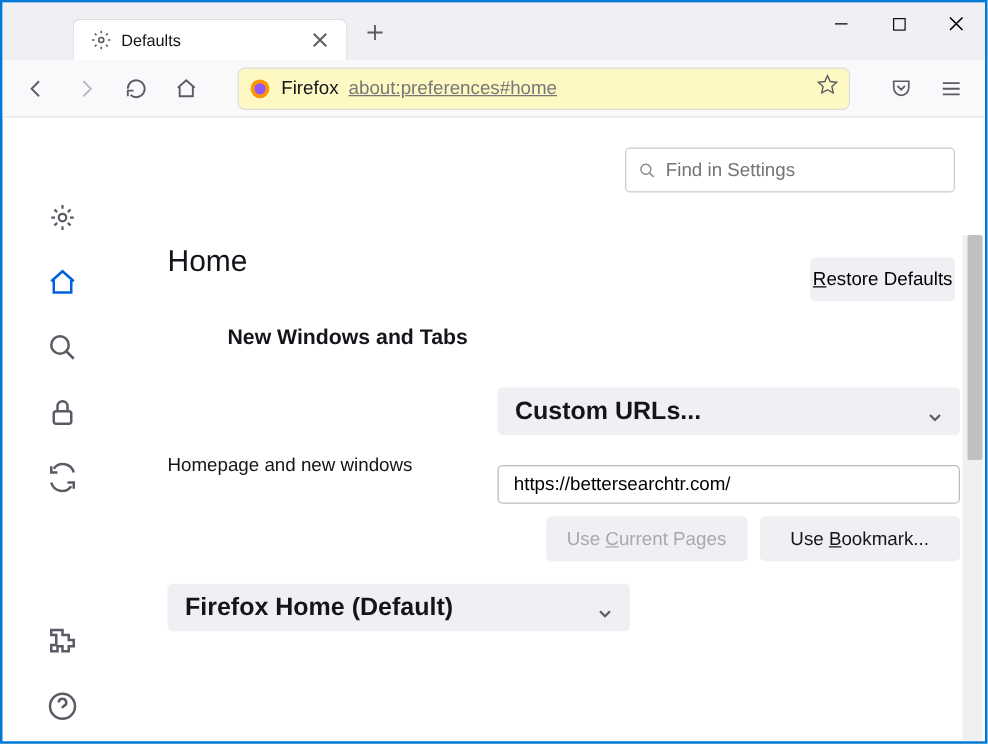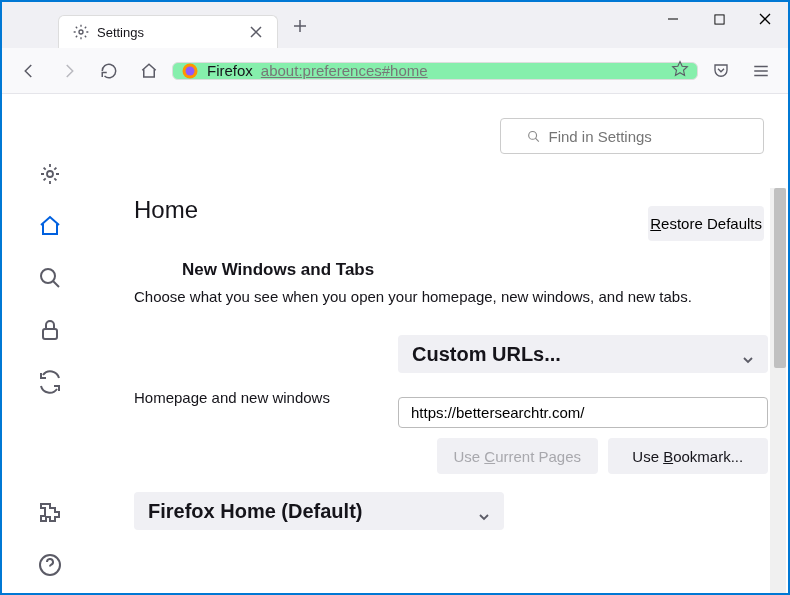--- a/index.html
+++ b/index.html
@@ -12,37 +12,37 @@
     .tab-title { font-size: 13px; color: #15141a; flex: 1; }
     .tab-close { width: 14px; height: 14px; cursor: pointer; }
     .newtab { margin: 0 0 8px 8px; width: 28px; height: 28px; display: flex; align-items: center; justify-content: center; cursor: pointer; border-radius: 4px; }
     .winbtns { position: absolute; right: 0; top: 0; display: flex; }
     .winbtn { width: 46px; height: 34px; display: flex; align-items: center; justify-content: center; cursor: pointer; }
 
     
     .toolbar { height: 46px; background: #f9f9fb; display: flex; align-items: center; padding: 0 10px; gap: 6px; border-bottom: 1px solid #e5e5ea; }
     .navbtn { width: 34px; height: 34px; display: flex; align-items: center; justify-content: center; border-radius: 4px; cursor: pointer; }
     .navbtn.disabled { opacity: 0.4; }
-    .urlbar { flex: 1; height: 18px; background: #86efac; border: 1px solid #ddd; border-radius: 6px; display: flex; align-items: center; padding: 0 8px; gap: 8px; margin: 0 0; }
+    .urlbar { flex: 1; height: 34px; background: #fef9c3; border: 1px solid #ddd; border-radius: 6px; display: flex; align-items: center; padding: 0 8px; gap: 8px; margin: 0 18px; }
     .ff-logo { width: 18px; height: 18px; }
     .urlbar-prefix { font-size: 15px; color: #15141a; }
     .urlbar-path { font-size: 15px; color: #777; text-decoration: underline; }
     .urlbar-spacer { flex: 1; }
 
     
     .content-wrap { display: flex; height: calc(595px - 46px - 46px - 2px); position: relative; }
     .sidebar { width: 96px; padding-top: 68px; display: flex; flex-direction: column; align-items: center; gap: 28px; }
     .sideicon { width: 24px; height: 24px; cursor: pointer; }
     .sideicon.active svg { stroke: #0060df; }
     .sideicon.active path, .sideicon.active circle, .sideicon.active rect { stroke: #0060df; }
 
     .main { flex: 1; padding: 24px 18px 0 36px; position: relative; overflow: hidden; }
 
     .search-wrap { position: absolute; right: 24px; top: 24px; }
-    .searchbox { width: 264px; height: 36px; border: 1px solid #ccc; border-radius: 4px; display: flex; align-items: center; padding: 0 26px; gap: 8px; }
+    .searchbox { width: 264px; height: 36px; border: 1px solid #ccc; border-radius: 4px; display: flex; align-items: center; padding: 0 10px; gap: 8px; }
     .searchbox input { border: none; outline: none; font-size: 15px; color: #888; width: 100%; }
 
     .page-title { font-size: 24px; font-weight: 300; color: #15141a; margin-top: 78px; }
     .restore-btn { position: absolute; right: 24px; top: 112px; padding: 9px 2px; background: #f0f0f4; border: none; border-radius: 4px; font-size: 15px; cursor: pointer; }
 
     .section-heading { font-size: 17px; font-weight: 600; margin-top: 36px; color: #15141a; margin-left: 48px; }
     .section-desc { font-size: 15px; color: #15141a; margin-top: 8px; }
 
     .form-row { display: flex; align-items: center; margin-top: 22px; }
     .form-label { width: 264px; font-size: 15px; color: #15141a; }
@@ -65,21 +65,21 @@
 <body>
 
 <div class="titlebar">
   <div class="tab">
     <span class="gear">
       <svg viewBox="0 0 24 24" fill="none" stroke="#5b5b66" stroke-width="2">
           <circle cx="12" cy="12" r="3"></circle>
           <path d="M12 1v3m0 16v3M4.2 4.2l2.1 2.1m11.4 11.4l2.1 2.1M1 12h3m16 0h3M4.2 19.8l2.1-2.1m11.4-11.4l2.1-2.1"></path>
         </svg>
     </span>
-    <span class="tab-title">Settings</span>
+    <span class="tab-title">Defaults</span>
     <span class="tab-close">
       <svg viewBox="0 0 14 14" stroke="#5b5b66" stroke-width="1.5">
           <path d="M2 2l10 10M12 2L2 12"></path>
         </svg>
     </span>
   </div>
   <div class="newtab">
     <svg width="16" height="16" viewBox="0 0 16 16" stroke="#5b5b66" stroke-width="1.5">
         <path d="M8 2v12M2 8h12"></path>
       </svg>
@@ -188,21 +188,20 @@
             <path d="M21 21l-6-6"></path>
           </svg>
         <input type="text" placeholder="Find in Settings" style="">
       </div>
     </div>
 
     <h1 class="page-title">Home</h1>
     <button class="restore-btn"><span class="u">R</span>estore Defaults</button>
 
     <h2 class="section-heading">New Windows and Tabs</h2>
-    <p class="section-desc">Choose what you see when you open your homepage, new windows, and new tabs.</p>
 
     <div class="form-row" style="margin-top:30px; align-items:flex-start;">
       <div class="form-label" style="padding-top:54px">Homepage and new windows</div>
       <div class="form-controls">
         <div class="dropdown">
           <span>Custom URLs...</span>
           <span class="dd-icon"><svg viewBox="0 0 12 12" fill="none" stroke="#5b5b66" stroke-width="1.8">
                 <path d="M2 4l4 4 4-4"></path>
               </svg></span>
         </div>

